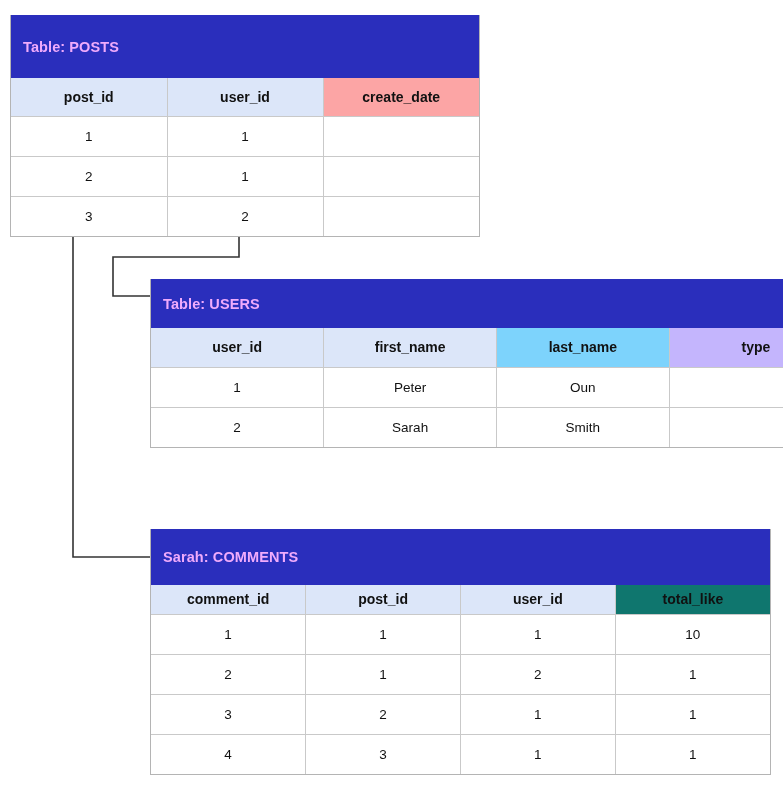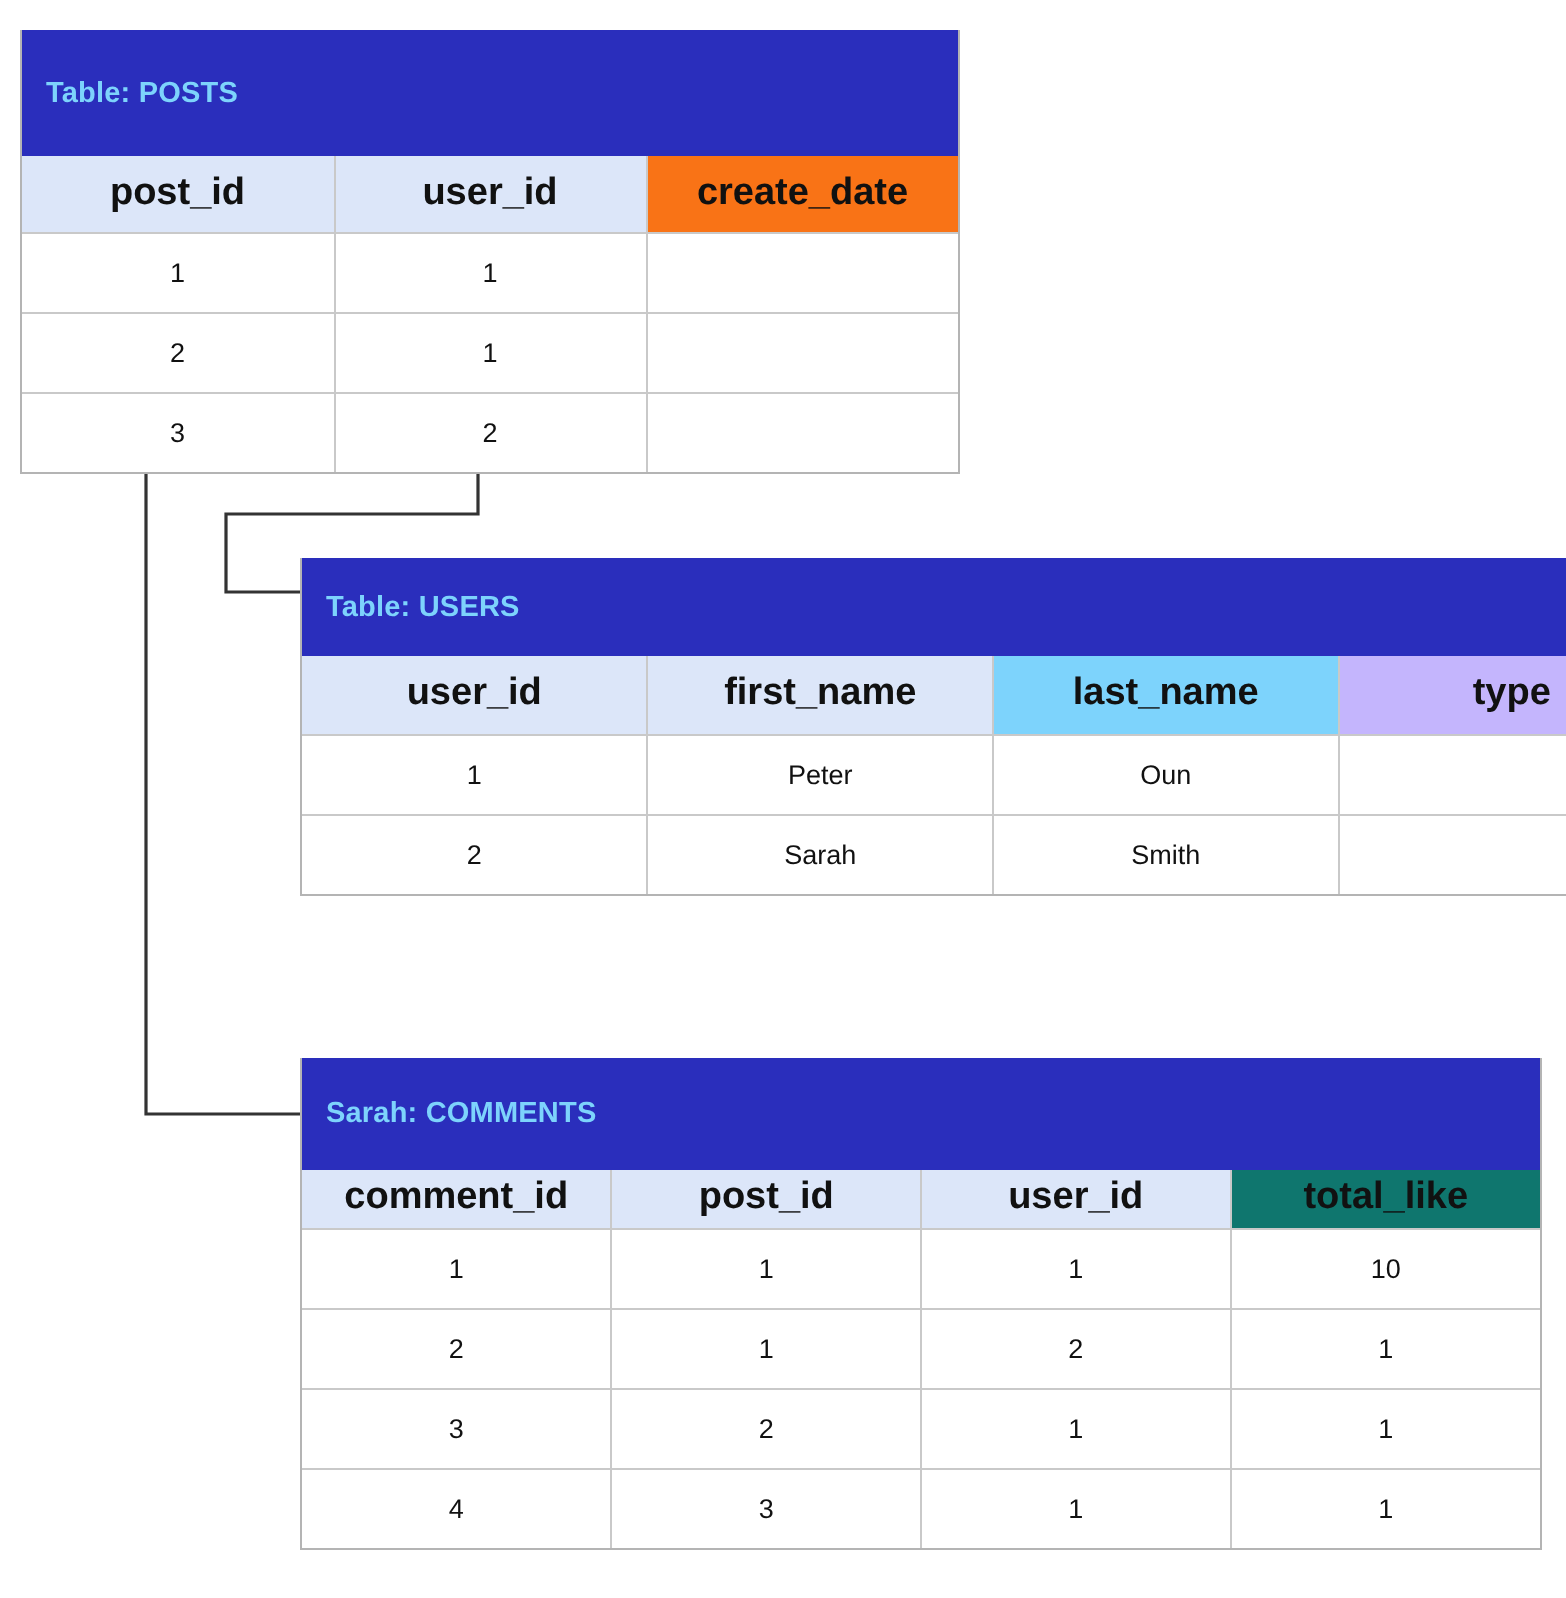--- a/index.html
+++ b/index.html
@@ -33,21 +33,21 @@
   .db-table {
     position: absolute;
     box-sizing: border-box;
     z-index: 2;
     background: #ffffff;
     border: 1px solid #b4b4b4;
     border-top: none;
   }
   .table-title {
     box-sizing: border-box;
-    color: #7dd3fc;
+    color: #f0abfc;
     font-weight: bold;
     font-size: 14.5px;
     display: flex;
     align-items: center;
     padding-left: 12px;
     letter-spacing: 0.1px;
   }
   .table-grid {
     display: table;
     width: 100%;
@@ -62,21 +62,21 @@
     box-sizing: border-box;
     text-align: center;
     vertical-align: middle;
     border-right: 1px solid #c9c9c9;
     border-bottom: 1px solid #c9c9c9;
     font-size: 13.5px;
     color: #111111;
   }
   .hcell {
     font-weight: bold;
-    font-size: 19px;
+    font-size: 14px;
   }
   .hcell:last-child, .dcell:last-child {
     border-right: none;
   }
   .table-row:last-child .dcell {
     border-bottom: none;
   }
   
   #table-posts { left: 10px; top: 15px; width: 470px; }
   #table-posts .table-title { height: 63px; }
@@ -106,21 +106,21 @@
   </svg>
 
   <div class="db-table" id="table-posts">
     <div class="table-title" style="background:#2a2ebc">
       <span>Table: POSTS</span>
     </div>
     <div class="table-grid">
       <div class="table-row">
         <div class="hcell" style="background:#dce6f9">post_id</div>
         <div class="hcell" style="background:#dce6f9">user_id</div>
-        <div class="hcell" style="background:#f97316">create_date</div>
+        <div class="hcell" style="background:#fca5a5">create_date</div>
       </div>
       <div class="table-row">
         <div class="dcell">1</div>
         <div class="dcell">1</div>
         <div class="dcell"></div>
       </div>
       <div class="table-row">
         <div class="dcell">2</div>
         <div class="dcell">1</div>
         <div class="dcell"></div>

